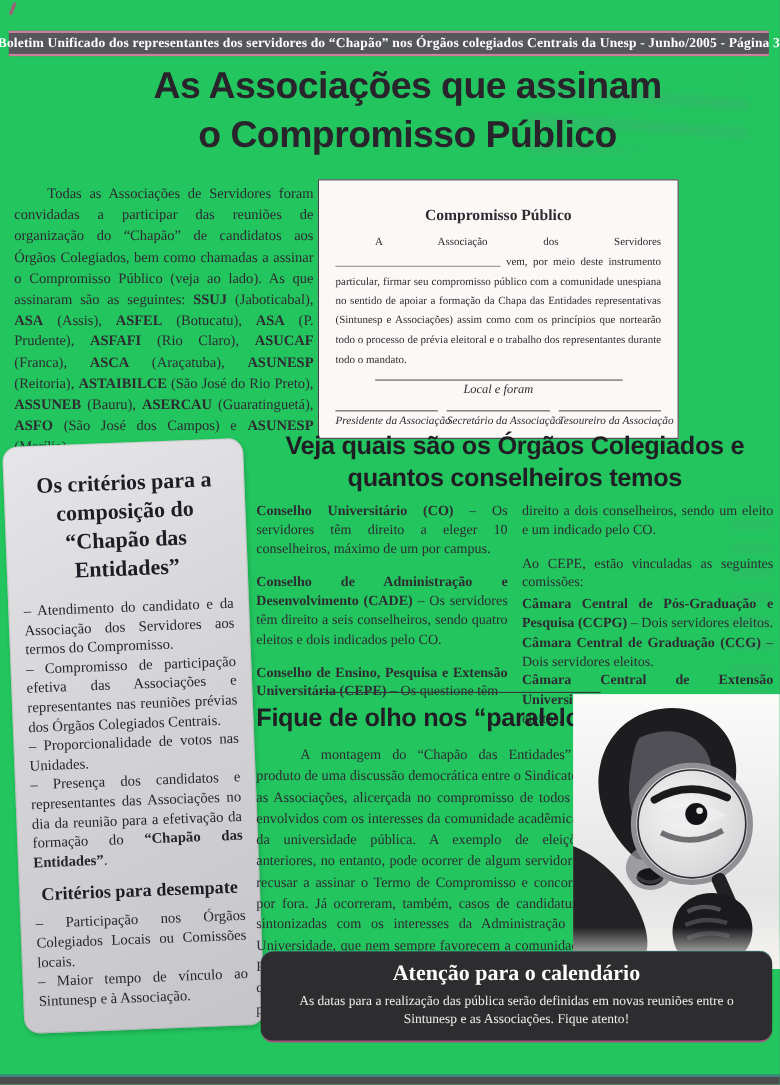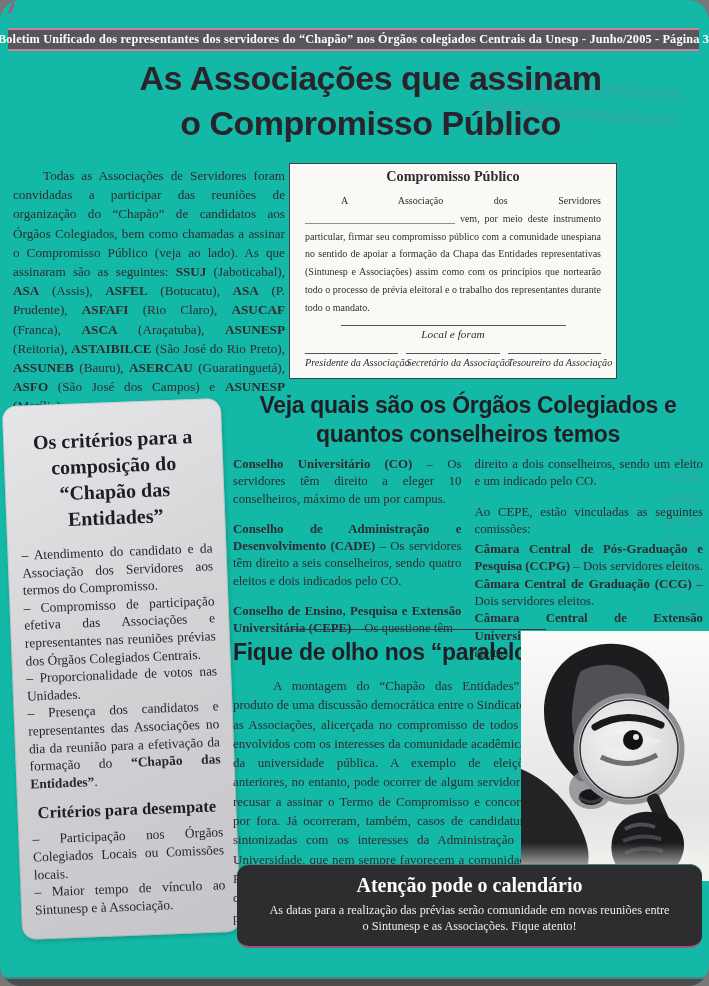--- a/index.html
+++ b/index.html
@@ -1,21 +1,20 @@
 <!DOCTYPE html>
 <html lang="pt"><head>
 <meta charset="utf-8">
 <style>
   html,body{margin:0;padding:0;background:#777;}
   .page{
     position:relative;width:709px;height:986px;margin:0 auto;
-    background:#14b8a6;
+    background:#22c55e;
     font-family:"Liberation Serif",serif;color:#2f2b33;
     overflow:hidden;
-    border-radius:21px;
   }
   .sb{font-weight:bold;}
   .si{}
 
   
   .header-bar{
     position:absolute;left:8px;top:28px;width:691px;height:19px;
     background:#56575b;border-top:2px solid #cf7d9e;border-bottom:2px solid #cf7d9e;
     display:flex;align-items:center;justify-content:center;
   }
@@ -32,21 +31,21 @@
 
   
   .intro{
     position:absolute;left:13px;top:166px;width:272px;
     font-size:13.2px;line-height:19.2px;text-align:justify;text-indent:30px;
   }
 
   
   .cp-box{
     position:absolute;left:289px;top:163px;width:328px;box-sizing:border-box;
-    background:#fbf9f6;border:1.5px solid #434048;padding:2px 15px 10px;
+    background:#fbf9f6;border:1.5px solid #434048;padding:22px 15px 10px;
   }
   .cp-title{text-align:center;font-weight:bold;font-size:14.2px;margin:2px 0 7px;}
   .cp-body{font-size:10px;line-height:17.8px;text-align:justify;text-indent:36px;}
   .cp-local{margin-top:8px;}
   .cp-local .line{width:225px;margin:0 auto;border-top:1px solid #57525c;height:0;}
   .cp-local .lbl{font-style:italic;font-size:11.3px;text-align:center;padding-top:2px;}
   .cp-sigs{display:flex;justify-content:space-between;margin-top:13px;}
   .sig{width:31.5%;}
   .sig .line{border-top:1px solid #57525c;height:0;margin-bottom:3px;}
   .sig .lbl{font-style:italic;font-size:10.2px;text-align:left;white-space:nowrap;}
@@ -241,19 +240,19 @@
       <rect x="132" y="162" width="13" height="44" rx="5" transform="rotate(-24 138 182)" fill="#212124"></rect>
       <path d="M96,196 C108,178 136,176 152,190 C168,204 166,228 150,240 C132,252 104,248 94,232 C88,220 90,206 96,196 Z" fill="#1b1b1e"></path>
       <path d="M104,198 Q118,190 134,196" stroke="#4e4e53" stroke-width="4" fill="none"></path>
       <path d="M102,210 Q120,202 140,208" stroke="#434348" stroke-width="4" fill="none"></path>
       <path d="M104,222 Q122,214 142,220" stroke="#39393e" stroke-width="4" fill="none"></path>
       <rect x="0" y="212" width="188" height="38" fill="url(#fade)"></rect>
     </svg>
   </div>
 
   <div class="cal-box">
-    <div class="cal-title">Atenção pode o calendário</div>
-    <div class="cal-body">As datas para a realização das prévias serão comunidade em novas reuniões entre o Sintunesp e as Associações. Fique atento!</div>
+    <div class="cal-title">Atenção para o calendário</div>
+    <div class="cal-body">As datas para a realização das pública serão definidas em novas reuniões entre o Sintunesp e as Associações. Fique atento!</div>
   </div>
 
   <div class="bottom-strip"></div>
 
 </div>
 
 </body></html>

